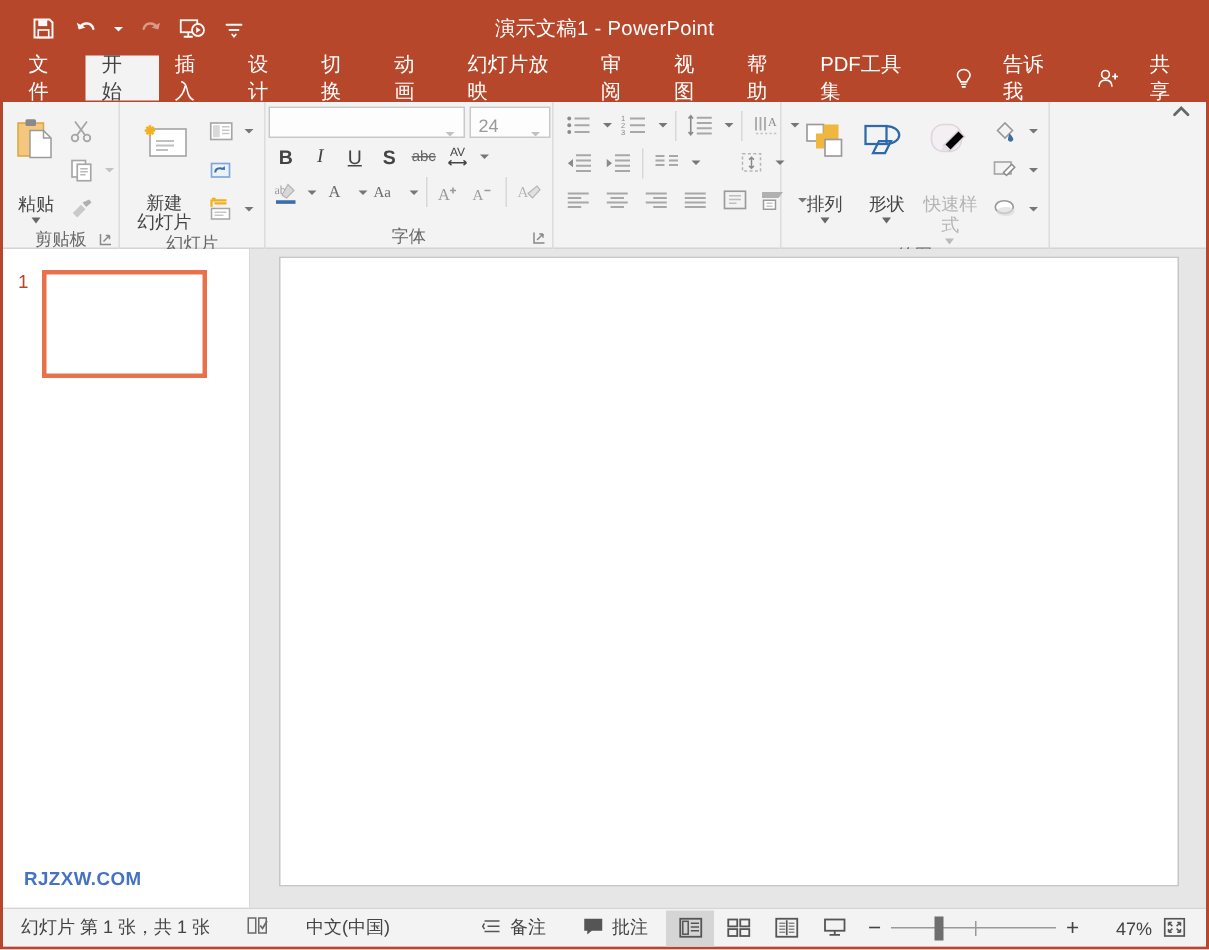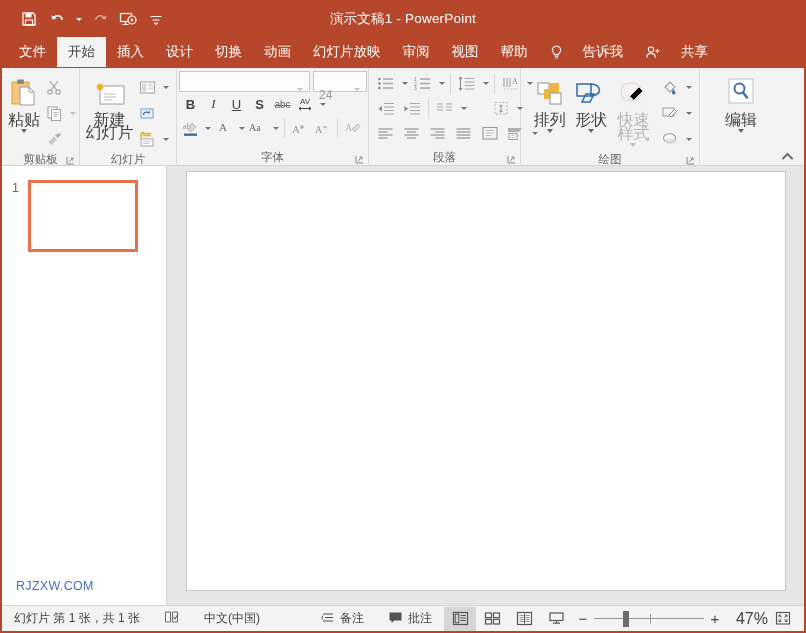--- a/index.html
+++ b/index.html
@@ -120,22 +120,22 @@
     position: absolute; right: 4px; bottom: 3px;
     width: 9px; height: 9px;
   }
   .big-btn {
     display: flex; flex-direction: column; align-items: center;
     width: 54px;
     padding-top: 3px;
   }
   .big-btn .bi { height: 36px; display: flex; align-items: flex-end; justify-content: center; }
   .big-btn .bl {
-    font-size: 16px; color: #444; text-align: center;
-    line-height: 14px; margin-top: 2px;
+    font-size: 12px; color: #444; text-align: center;
+    line-height: 14px; margin-top: 18px;
   }
   .big-btn .bc {
     width: 0; height: 0; margin-top: 2px;
     border-left: 3.5px solid transparent;
     border-right: 3.5px solid transparent;
     border-top: 4px solid #666;
   }
   .big-btn.dis .bl { color: #b5b5b5; }
   .big-btn.dis .bc { border-top-color: #bbb; }
   .sm-col { display: flex; flex-direction: column; padding-top: 2px; }
@@ -160,21 +160,21 @@
     border-right: 3px solid transparent;
     border-top: 3.5px solid #c2c2c2;
   }
   .vsep { width: 1px; height: 20px; background: #d8d8d8; margin: 0 3px; }
 
   
   .font-row { display: flex; align-items: center; padding: 3px 0 0 2px; }
   .combo {
     height: 21px; background: #fdfdfd;
     border: 1px solid #c8c8c8;
-    display: flex; align-items: flex-start;
+    display: flex; align-items: flex-end;
     font-size: 12px; color: #9a9a9a;
     padding: 16px 2px 0 5px;
   }
   .combo .cv { flex: 1; }
   .combo .cc {
     width: 14px; display: flex; align-items: center; justify-content: center;
   }
   .fname { width: 131px; }
   .fsize { width: 54px; margin-left: 3px; }
   .fmt-row { display: flex; align-items: center; padding-left: 2px; }
@@ -204,20 +204,21 @@
     width: 110px; height: 72px;
     background: #fff;
     border: 3px solid #e8704a;
   }
   .watermark {
     position: absolute;
     left: 14px; bottom: 12px;
     font-size: 12.5px;
     color: #4472c4;
     letter-spacing: .3px;
+    font-weight: bold;
   }
   .canvas-area {
     flex: 1;
     background: #e6e6e6;
     display: flex; align-items: center; justify-content: center;
     position: relative;
   }
   .slide {
     width: 600px; height: 420px;
     background: #fff;
@@ -240,21 +241,21 @@
     width: 32px; height: 24px;
     display: flex; align-items: center; justify-content: center;
   }
   .view-btn.active { background: #d5d5d5; }
   .zoomctl { display: flex; align-items: center; gap: 0; padding-right: 6px; }
   .zbtn { width: 22px; height: 24px; display: flex; align-items: center; justify-content: center; }
   .ztrack { width: 110px; height: 24px; position: relative; display: flex; align-items: center; }
   .ztrack .line { position: absolute; left: 0; right: 0; height: 1px; background: #999; }
   .ztrack .mid { position: absolute; left: 51%; top: 7px; width: 1px; height: 10px; background: #999; }
   .ztrack .knob { position: absolute; left: 26%; top: 4px; width: 6px; height: 16px; background: #6e6e6e; }
-  .zpct { width: 42px; text-align: right; font-size: 16px; color: #444; }
+  .zpct { width: 42px; text-align: right; font-size: 12px; color: #444; }
   .fitbtn { width: 30px; height: 24px; display: flex; align-items: center; justify-content: center; }
 </style>
 </head>
 <body>
 
 <div class="app">
 
   <div class="titlebar">
     <div class="qat">
       <div class="qat-btn">
@@ -300,20 +301,21 @@
     <div class="tab">文件</div>
     <div class="tab active">开始</div>
     <div class="tab">插入</div>
     <div class="tab">设计</div>
     <div class="tab">切换</div>
     <div class="tab">动画</div>
     <div class="tab">幻灯片放映</div>
     <div class="tab">审阅</div>
     <div class="tab">视图</div>
     <div class="tab">帮助</div>
+    <div class="tab">PDF工具集</div>
     <div class="tab icon-tab">
       <span class="t-ic">
         <svg width="13" height="15" viewBox="0 0 13 15">
             <path d="M6.5 1.3 C3.9 1.3 2.3 3.1 2.3 5.2 C2.3 7 4.2 8 4.5 9.6 h4 C8.8 8 10.7 7 10.7 5.2 C10.7 3.1 9.1 1.3 6.5 1.3 z" fill="none" stroke="#fff" stroke-width="1.05"></path>
             <path d="M4.7 11.2 h3.6 M5.2 12.9 h2.6" stroke="#fff" stroke-width="1.05"></path>
           </svg>
       </span>
       <span>告诉我</span>
     </div>
     <div class="tab icon-tab">
@@ -646,29 +648,20 @@
                 <path d="M2 2 L16 2 L13 6 L2 6 z" fill="#b0b0b0"></path>
                 <rect x="3" y="7.5" width="8" height="6" fill="#fff" stroke="#9a9a9a" stroke-width="1"></rect>
                 <path d="M5 9.5 h4 M5 11.5 h4" stroke="#c5c5c5" stroke-width="1"></path>
               </svg>
           </div>
           <div class="sm-caret">
               <i class="caret-g"></i>
             </div>
         </div>
       </div>
-      <div class="rgroup-label">
-        <span>段落</span>
-        <span class="dlg-launcher">
-          <svg width="9" height="9" viewBox="0 0 9 9">
-              <path d="M1 1 v7 h7" fill="none" stroke="#888" stroke-width="1"></path>
-              <path d="M3 6 L7 2 M7 2 v2.5 M7 2 h-2.5" stroke="#888" stroke-width="1" fill="none"></path>
-            </svg>
-        </span>
-      </div>
     </div>
 
     <div class="rgroup" style="width:179px">
       <div class="rgroup-body" style="padding-left:8px">
         <div class="big-btn">
           <div class="bi">
             <svg width="34" height="32" viewBox="0 0 34 32">
                 <rect x="5" y="4" width="11" height="11" fill="#fff" stroke="#9a9a9a" stroke-width="1.1"></rect>
                 <rect x="11" y="10" width="10" height="10" fill="#efb73e"></rect>
                 <rect x="16" y="4" width="10" height="10" fill="#efb73e"></rect>
@@ -741,33 +734,20 @@
         <span class="dlg-launcher">
           <svg width="9" height="9" viewBox="0 0 9 9">
               <path d="M1 1 v7 h7" fill="none" stroke="#888" stroke-width="1"></path>
               <path d="M3 6 L7 2 M7 2 v2.5 M7 2 h-2.5" stroke="#888" stroke-width="1" fill="none"></path>
             </svg>
         </span>
       </div>
     </div>
 
     <div class="rgroup" style="width:auto;flex:1;border-right:none">
-      <div class="rgroup-body" style="padding-left:14px">
-        <div class="big-btn">
-          <div class="bi">
-            <svg width="36" height="34" viewBox="0 0 36 34">
-                <rect x="6" y="2" width="24" height="24" fill="#fff" stroke="#c0c0c0" stroke-width="1"></rect>
-                <circle cx="16.5" cy="11.5" r="5" fill="none" stroke="#3f6fad" stroke-width="2"></circle>
-                <path d="M20 15.5 L24 20.5" stroke="#3f6fad" stroke-width="2.4" stroke-linecap="round"></path>
-              </svg>
-          </div>
-          <div class="bl">编辑</div>
-          <i class="bc"></i>
-        </div>
-      </div>
       <div class="rgroup-label">
         <span style="visibility:hidden">编辑</span>
         <span style="position:absolute;right:10px;bottom:2px">
           <svg width="13" height="11" viewBox="0 0 13 11">
               <path d="M2 7.5 L6.5 3 L11 7.5" fill="none" stroke="#666" stroke-width="1.8" stroke-linecap="round"></path>
             </svg>
         </span>
       </div>
     </div>
   </div>

